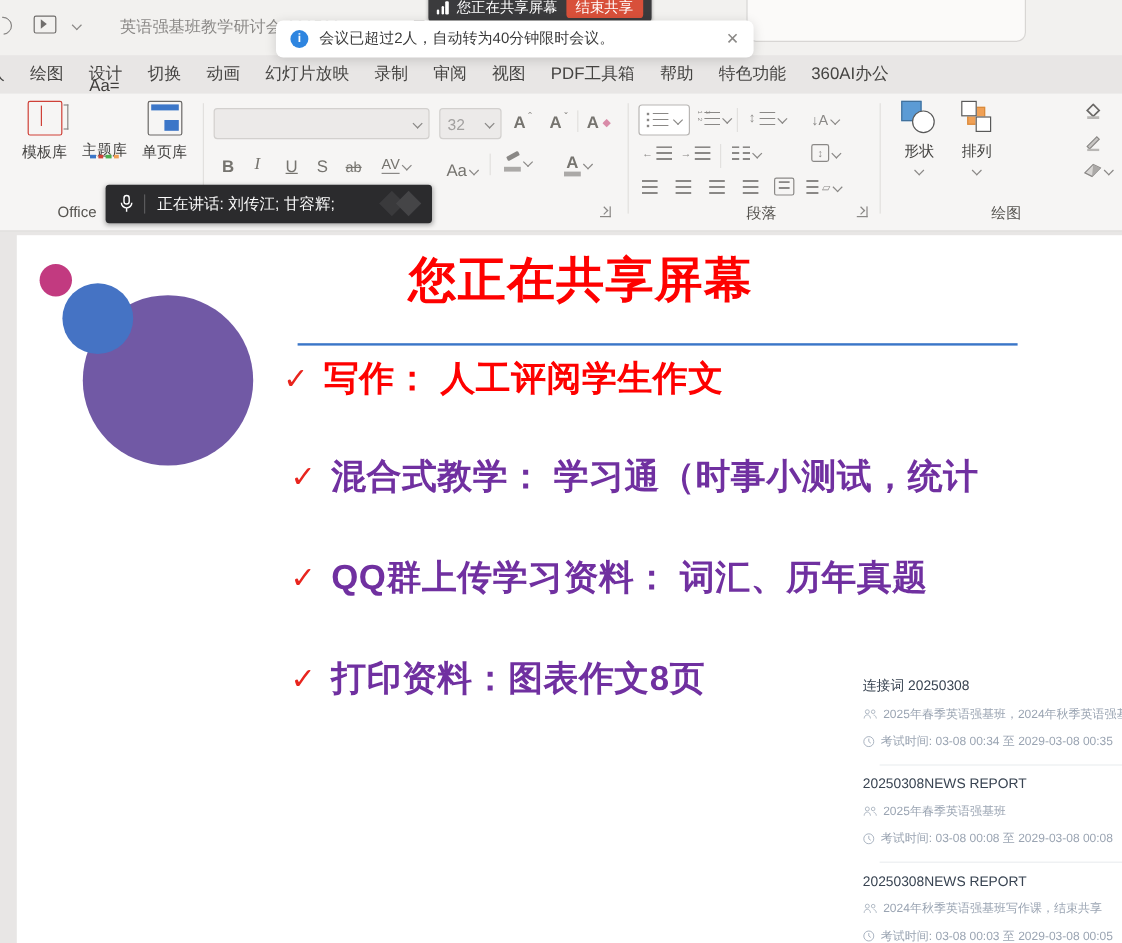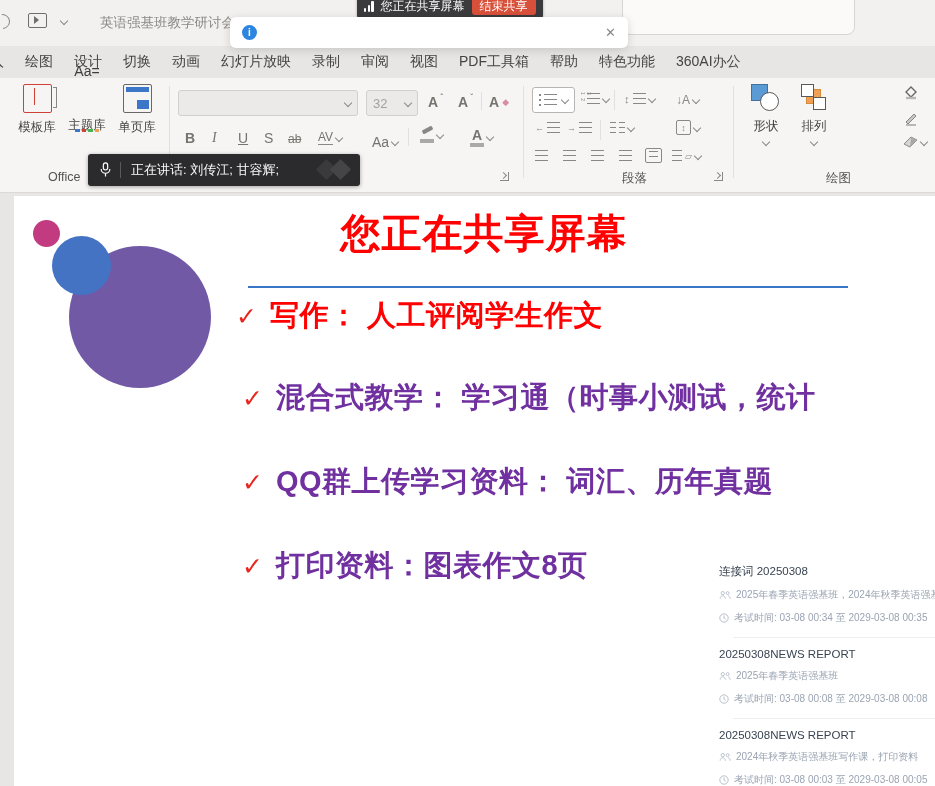--- a/index.html
+++ b/index.html
@@ -117,20 +117,21 @@
       <i style="height:4px"></i>
       <i style="height:7px"></i>
       <i style="height:11px"></i>
     </span>
   <span class="share-txt">您正在共享屏幕</span>
   <button class="share-btn">结束共享</button>
 </div>
 
 <div class="abs meet-toast">
   <span class="info-ic">i</span>
+  <span class="meet-txt">会议已超过2人，自动转为40分钟限时会议。</span>
   <span class="meet-close">✕</span>
 </div>
 
 <div class="abs tabrow">
   <span class="tab">入</span>
   <span class="tab">绘图</span>
   <span class="tab">设计</span>
   <span class="tab">切换</span>
   <span class="tab">动画</span>
   <span class="tab">幻灯片放映</span>
@@ -419,21 +420,21 @@
       <div class="exam-title">20250308NEWS REPORT</div>
       <div class="exam-row">
           <span style="display:inline-flex">
             <svg width="12" height="10" viewBox="0 0 16 12">
               <circle cx="5" cy="3.5" r="2.2" fill="none" stroke="#a9b3c0"></circle>
               <path d="M1.5 11c0-2.4 1.6-4 3.5-4s3.5 1.6 3.5 4" fill="none" stroke="#a9b3c0"></path>
               <circle cx="11.5" cy="3.5" r="2" fill="none" stroke="#a9b3c0"></circle>
               <path d="M12 7.2c1.8.3 3 1.8 3 3.8" fill="none" stroke="#a9b3c0"></path>
             </svg>
           </span>
-          <span>2024年秋季英语强基班写作课，打印资料</span>
+          <span>2024年秋季英语强基班写作课，结束共享</span>
         </div>
       <div class="exam-row">
           <span style="display:inline-flex">
             <svg width="10" height="10" viewBox="0 0 12 12">
               <circle cx="6" cy="6" r="5" fill="none" stroke="#a9b3c0"></circle>
               <path d="M6 3v3l2 1.5" fill="none" stroke="#a9b3c0"></path>
             </svg>
           </span>
           <span>考试时间: 03-08 00:03 至 2029-03-08 00:05</span>
         </div>

